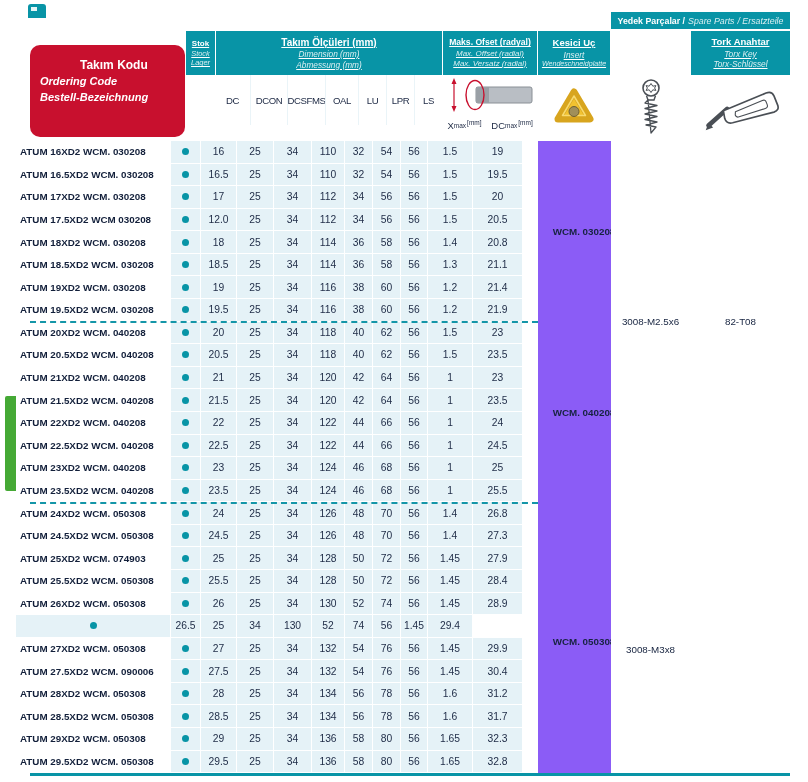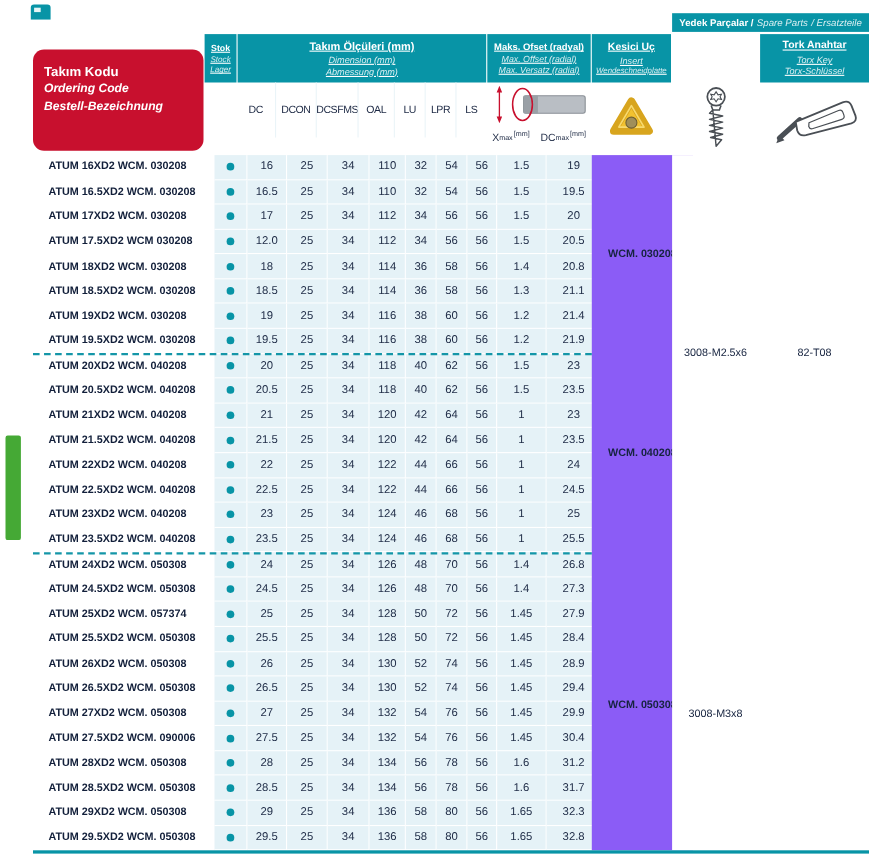--- a/index.html
+++ b/index.html
@@ -22,41 +22,41 @@
   #hdr-screw{left:611px;top:31px;width:79px;height:44px;}
   #hdr-torx{left:691px;top:31px;width:99px;height:44px;}
   #spare-bar{position:absolute;left:611px;top:12px;width:179px;height:17px;background:#0894A6;
        color:#fff;display:flex;align-items:center;justify-content:center;gap:3px;font-size:8.8px;white-space:nowrap;}
   .sb-b{font-weight:700;}
   .sb-i{font-style:italic;color:rgba(255,255,255,.85);}
 
   
   #red-box{position:absolute;left:30px;top:45px;width:155px;height:92px;background:#C8102E;
        border-radius:10px;color:#fff;box-sizing:border-box;padding:12px 0 0 10px;}
-  .rb1{font-size:12px;font-weight:700;line-height:1.45;}
+  .rb1{font-size:12px;font-weight:700;line-height:1.45;margin-left:40px;}
   .rb2,.rb3{font-size:11px;font-weight:700;font-style:italic;line-height:1.4;}
 
   
   #dim-labels{position:absolute;left:215px;top:75px;width:227px;height:50px;display:grid;
        grid-template-columns:36px 37px 38px 33px 28px 28px 27px;}
   .dimlab{display:flex;align-items:center;justify-content:center;font-size:9.6px;color:#1C2843;
        letter-spacing:-0.4px;border-right:1px solid #EAF4F8;overflow:hidden;}
   .dimlab:last-child{border-right:none;}
   #max-labels{position:absolute;left:442px;top:114px;width:95px;height:22px;display:grid;
        grid-template-columns:45px 50px;}
   .maxlab{display:flex;align-items:center;justify-content:center;font-size:9.5px;color:#1C2843;}
   .maxlab sub{font-size:6.5px;}
   .maxlab .unit{font-size:6.5px;vertical-align:super;position:relative;top:-3px;margin-left:1px;}
   #offset-art{position:absolute;left:444px;top:76px;width:92px;height:38px;}
   #insert-art{position:absolute;left:538px;top:78px;width:72px;height:58px;display:flex;align-items:center;justify-content:center;}
   #screw-art{position:absolute;left:611px;top:76px;width:79px;height:62px;display:flex;align-items:center;justify-content:center;}
   #torx-art{position:absolute;left:691px;top:78px;width:99px;height:58px;display:flex;align-items:center;justify-content:center;}
 
   
-  #rows{position:absolute;left:40px;top:141px;width:507px;height:632px;display:flex;flex-direction:column;}
+  #rows{position:absolute;left:16px;top:141px;width:507px;height:632px;display:flex;flex-direction:column;}
   .row{flex:1;display:grid;grid-template-columns:155px 30px 36px 37px 38px 33px 28px 28px 27px 45px 50px;}
   .cell{box-sizing:border-box;display:flex;align-items:center;justify-content:center;
        background:#E5F2F7;border-right:1px solid #fff;border-bottom:1px solid #fff;
        font-size:10.3px;color:#1D2A45;overflow:hidden;white-space:nowrap;}
   .c-code{background:#fff;justify-content:flex-start;padding-left:4px;font-size:9.8px;font-weight:700;color:#121F3A;}
   .dot{width:7px;height:7px;border-radius:50%;background:#0894A6;}
 
   
   .mcol{position:absolute;top:141px;height:632px;}
   #insert-col{left:538px;width:92px;background:#8b5cf6;}
@@ -466,21 +466,21 @@
     <div class="cell">34</div>
     <div class="cell">126</div>
     <div class="cell">48</div>
     <div class="cell">70</div>
     <div class="cell">56</div>
     <div class="cell">1.4</div>
     <div class="cell">27.3</div>
   </div>
 
   <div class="row">
-    <div class="cell c-code">ATUM 25XD2 WCM. 057374</div>
+    <div class="cell c-code">ATUM 25XD2 WCM. 074903</div>
     <div class="cell c-stock">
           <span class="dot"></span>
         </div>
     <div class="cell">25</div>
     <div class="cell">25</div>
     <div class="cell">34</div>
     <div class="cell">128</div>
     <div class="cell">50</div>
     <div class="cell">72</div>
     <div class="cell">56</div>
@@ -514,21 +514,20 @@
     <div class="cell">34</div>
     <div class="cell">130</div>
     <div class="cell">52</div>
     <div class="cell">74</div>
     <div class="cell">56</div>
     <div class="cell">1.45</div>
     <div class="cell">28.9</div>
   </div>
 
   <div class="row">
-    <div class="cell c-code">ATUM 26.5XD2 WCM. 050308</div>
     <div class="cell c-stock">
           <span class="dot"></span>
         </div>
     <div class="cell">26.5</div>
     <div class="cell">25</div>
     <div class="cell">34</div>
     <div class="cell">130</div>
     <div class="cell">52</div>
     <div class="cell">74</div>
     <div class="cell">56</div>

